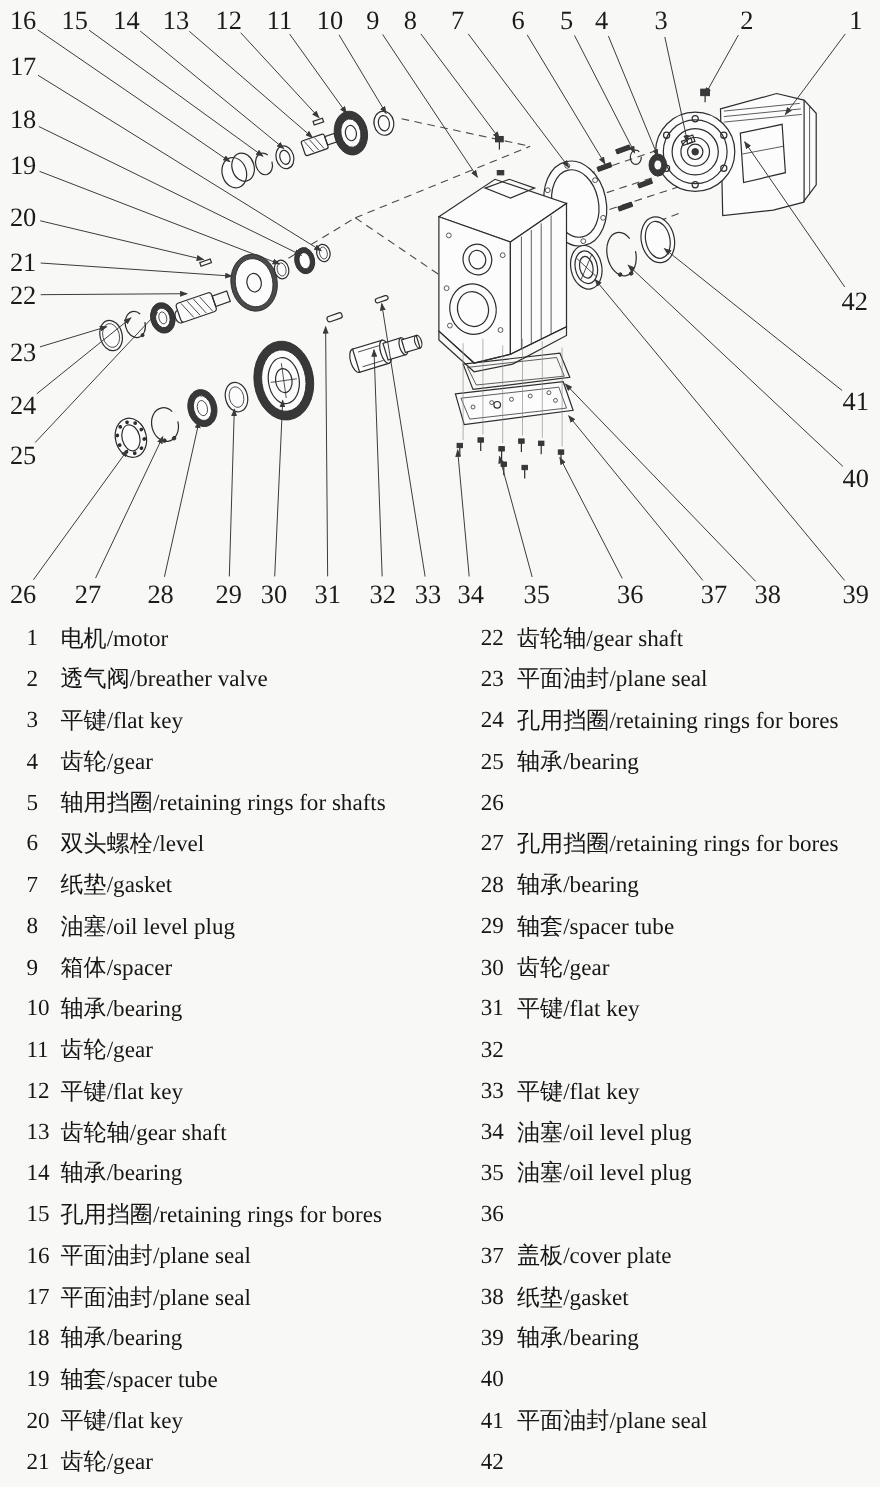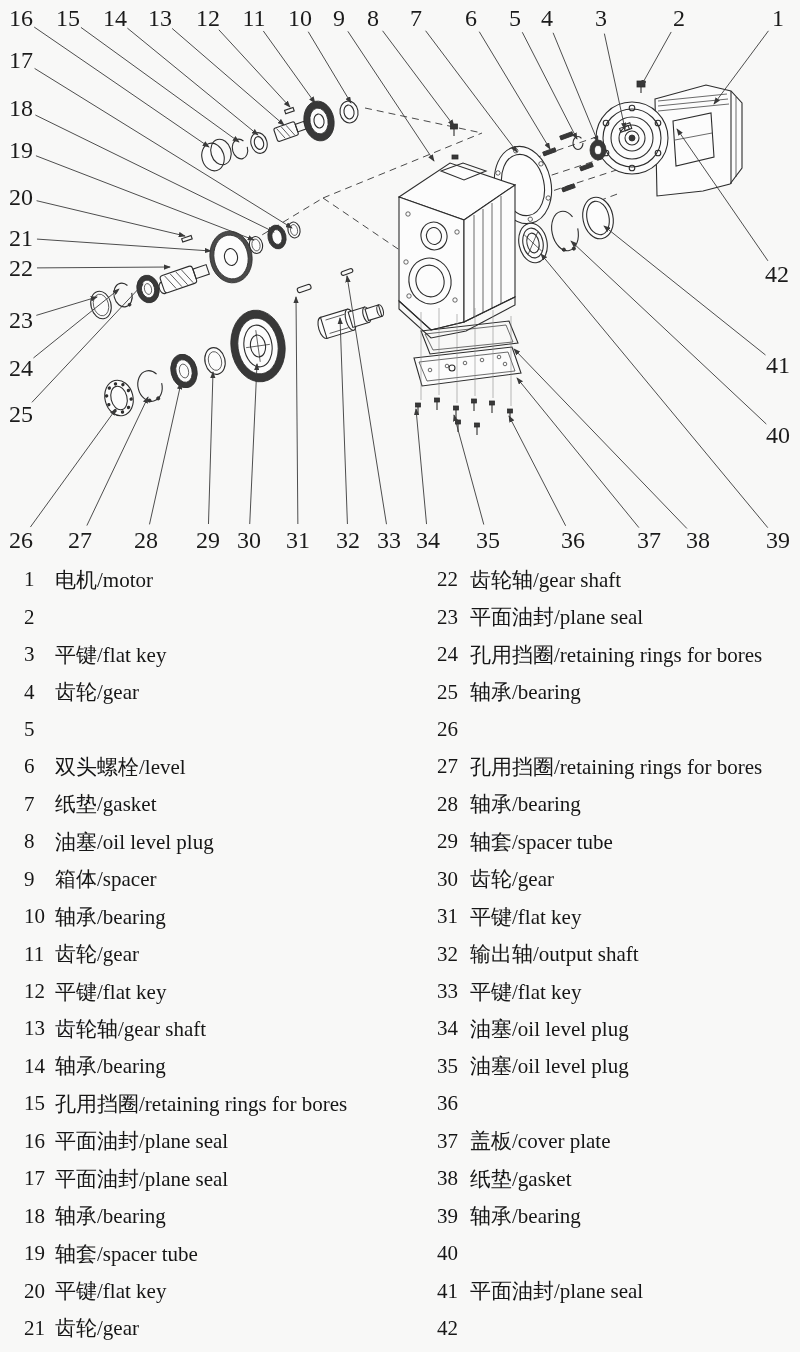--- a/index.html
+++ b/index.html
@@ -446,34 +446,36 @@
 
   <div class="parts-list">
     <div class="col col-left" id="col-left">
   <div class="row">
     <span class="num">1</span>
     <span class="lbl">电机/motor</span>
   </div>
 
   <div class="row">
     <span class="num">2</span>
+    <span class="lbl">透气阀/breather valve</span>
   </div>
 
   <div class="row">
     <span class="num">3</span>
     <span class="lbl">平键/flat key</span>
   </div>
 
   <div class="row">
     <span class="num">4</span>
     <span class="lbl">齿轮/gear</span>
   </div>
 
   <div class="row">
     <span class="num">5</span>
+    <span class="lbl">轴用挡圈/retaining rings for shafts</span>
   </div>
 
   <div class="row">
     <span class="num">6</span>
     <span class="lbl">双头螺栓/level</span>
   </div>
 
   <div class="row">
     <span class="num">7</span>
     <span class="lbl">纸垫/gasket</span>
@@ -594,21 +596,20 @@
     <span class="lbl">齿轮/gear</span>
   </div>
 
   <div class="row">
     <span class="num">31</span>
     <span class="lbl">平键/flat key</span>
   </div>
 
   <div class="row">
     <span class="num">32</span>
-    <span class="lbl">输出轴/output shaft</span>
   </div>
 
   <div class="row">
     <span class="num">33</span>
     <span class="lbl">平键/flat key</span>
   </div>
 
   <div class="row">
     <span class="num">34</span>
     <span class="lbl">油塞/oil level plug</span>

